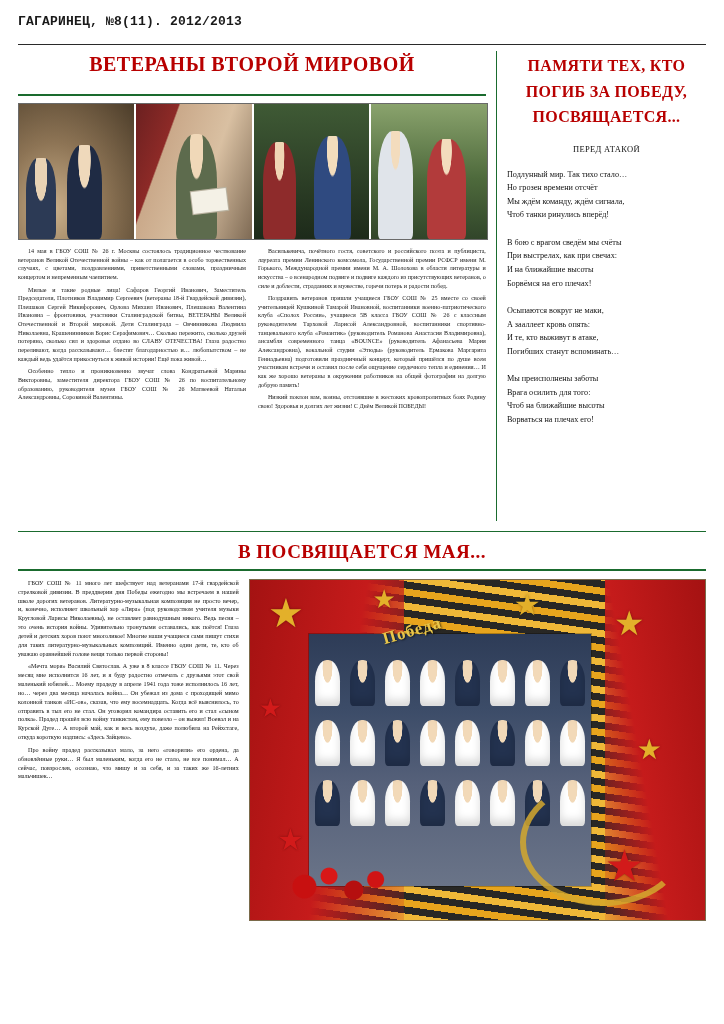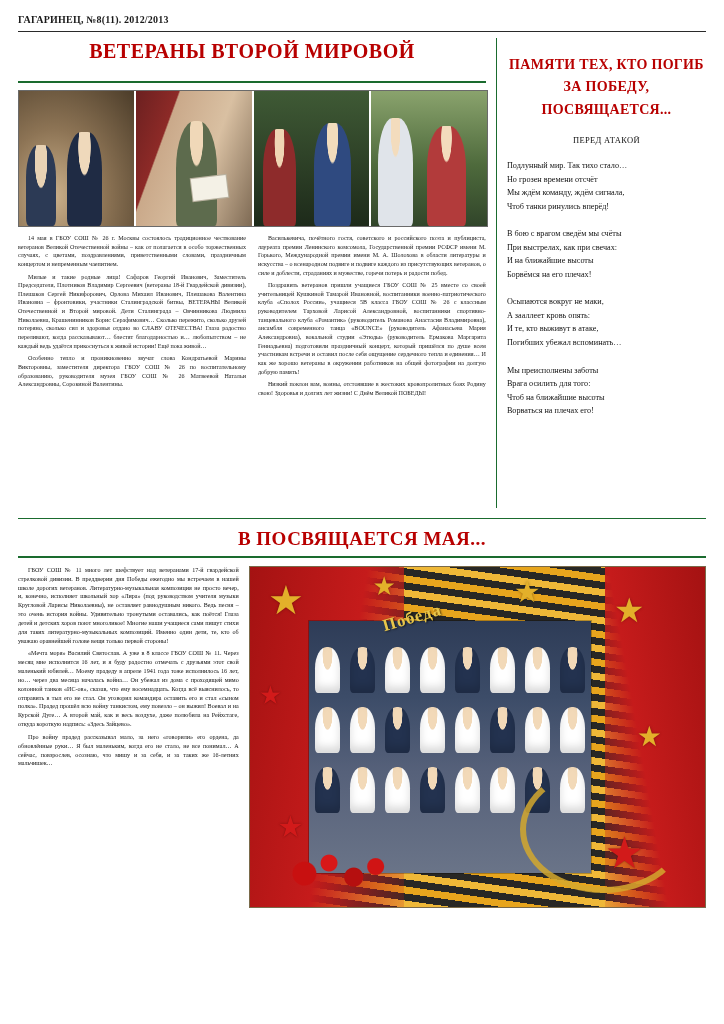--- a/index.html
+++ b/index.html
@@ -15,26 +15,26 @@
     overflow: hidden;
   }
   .page {
     position: relative;
     width: 724px;
     height: 1024px;
     box-sizing: border-box;
     padding: 14px 18px 10px 18px;
   }
   .masthead {
-    font-family: Liberation Serif, serif;
-    font-size: 10px;
+    font-family: Liberation Mono, monospace;
+    font-size: 13px;
     font-weight: bold;
     letter-spacing: 0.2px;
     color: #1a1a1a;
-    margin-bottom: 6px;
+    margin-bottom: 15px;
   }
   .rule-top {
     border-top: 1px solid #2a2a2a;
     margin-bottom: 6px;
   }
   .top-area {
     display: flex;
     gap: 10px;
     align-items: flex-start;
   }
@@ -171,23 +171,23 @@
   }
   .body-cols p {
     margin: 0 0 4px 0;
     text-indent: 10px;
   }
   
   .poem-title {
     text-align: center;
     color: #b80000;
     font-weight: bold;
-    font-size: 14px;
+    font-size: 16px;
     line-height: 1.6;
-    margin-top: 16px;
+    margin-top: 2px;
     letter-spacing: 0.3px;
   }
   .poem-sub {
     text-align: center;
     font-weight: normal;
     font-size: 8.5px;
     margin: 14px 0 14px 0;
     letter-spacing: 0.3px;
   }
   .stanza {
@@ -389,21 +389,21 @@
 Но грозен времени отсчёт
 Мы ждём команду, ждём сигнала,
 Чтоб танки ринулись вперёд!</div>
       <div class="stanza" style="white-space:pre-line">В бою с врагом сведём мы счёты
 При выстрелах, как при свечах:
 И на ближайшие высоты
 Борвёмся на его плечах!</div>
       <div class="stanza" style="white-space:pre-line">Осыпаются вокруг не маки,
 А зааллеет кровь опять:
 И те, кто выживут в атаке,
-Погибших убежал вспоминать…</div>
+Погибших станут вспоминать…</div>
       <div class="stanza" style="white-space:pre-line">Мы преисполнены заботы
 Врага осилить для того:
 Чтоб на ближайшие высоты
 Ворваться на плечах его!</div>
     </div>
 
   </div>
 
   <div class="mid-rule"></div>
   <div class="title-second">В ПОСВЯЩАЕТСЯ МАЯ...</div>

